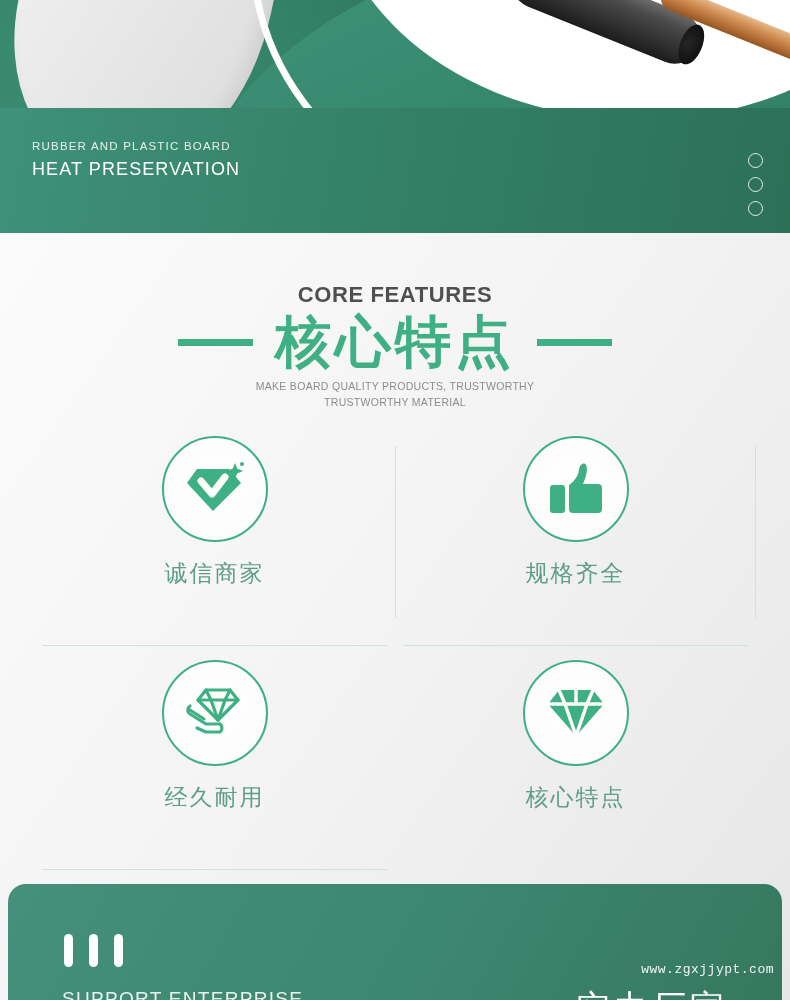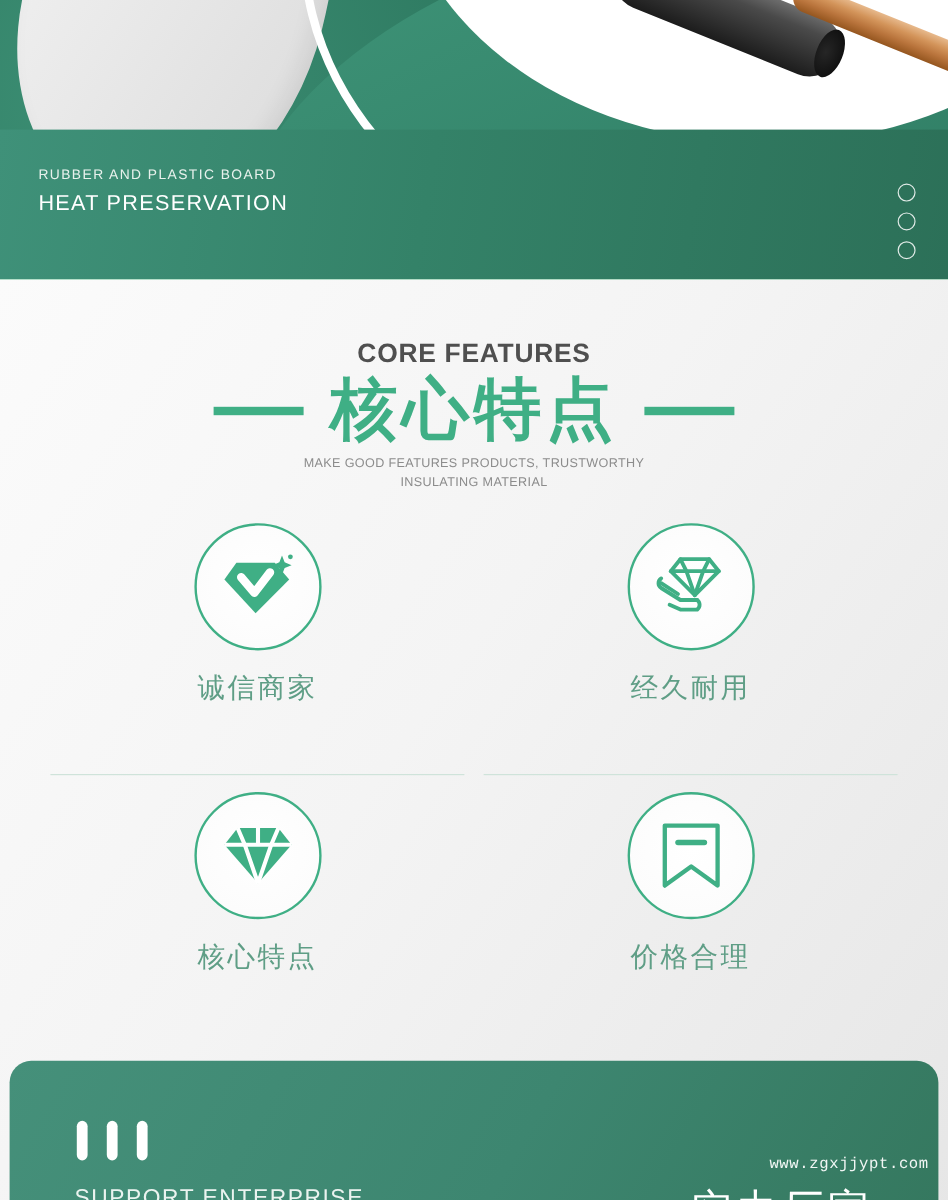--- a/index.html
+++ b/index.html
@@ -189,40 +189,50 @@
   <div class="main">
 
     <div class="heading-wrap">
       <p class="core-en">CORE FEATURES</p>
       <div class="cn-row">
         <span class="rule"></span>
         <p class="core-cn">核心特点</p>
         <span class="rule"></span>
       </div>
       <p class="sub-en">
-        <span>MAKE GOOD FEATURES PRODUCTS, TRUSTWORTHY</span><br>
-        <span>INSULATING MATERIAL</span>
+        <span>MAKE BOARD QUALITY PRODUCTS, TRUSTWORTHY</span><br>
+        <span>TRUSTWORTHY MATERIAL</span>
       </p>
     </div>
 
     <div class="grid">
 
       <div class="cell row-top">
         <div class="icon-circle">
           <svg width="60" height="56" viewBox="0 0 60 56">
             <path d="M12 8 H44 L56 22 L28 50 L2 22 Z" fill="#3FAF85"></path>
             <path d="M16 20 L27 33 L40 16" fill="none" stroke="#ffffff" stroke-width="7" stroke-linecap="round" stroke-linejoin="round"></path>
             <path d="M50 2 l2.2 5.6 L58 10 l-5.8 2.4 L50 18 l-2.2-5.6 L42 10 l5.8-2.4 Z" fill="#3FAF85"></path>
             <circle cx="57" cy="3" r="2" fill="#3FAF85"></circle>
           </svg>
         </div>
         <div class="feat-label">诚信商家</div>
         <span class="hrule"></span>
       </div>
 
+      <div class="cell row-top col-mid">
+        <div class="icon-circle">
+          <svg width="58" height="56" viewBox="0 0 58 56">
+            <rect x="3" y="24" width="15" height="28" rx="3" fill="#3FAF85"></rect>
+            <path d="M22 24 C22 24 31 18 32 9 C32.6 3 37 1 39 4 C41.5 8 38 19 36 23 H51 a4 4 0 0 1 4 4 v21 a4 4 0 0 1 -4 4 H26 a4 4 0 0 1 -4 -4 Z" fill="#3FAF85"></path>
+          </svg>
+        </div>
+        <div class="feat-label">规格齐全</div>
+        <span class="hrule"></span>
+      </div>
 
       <div class="cell row-top">
         <div class="icon-circle">
           <svg width="62" height="58" viewBox="0 0 62 58">
             <g fill="none" stroke="#3FAF85" stroke-width="3.2" stroke-linejoin="round" stroke-linecap="round">
               <path d="M22 6 H46 L54 16 L34 36 L14 16 Z"></path>
               <path d="M14 16 H54"></path>
               <path d="M22 6 L27 16 L34 36"></path>
               <path d="M46 6 L41 16 L34 36"></path>
               <path d="M6 22 C3 24 3 28 6 30 L22 40 H36"></path>

